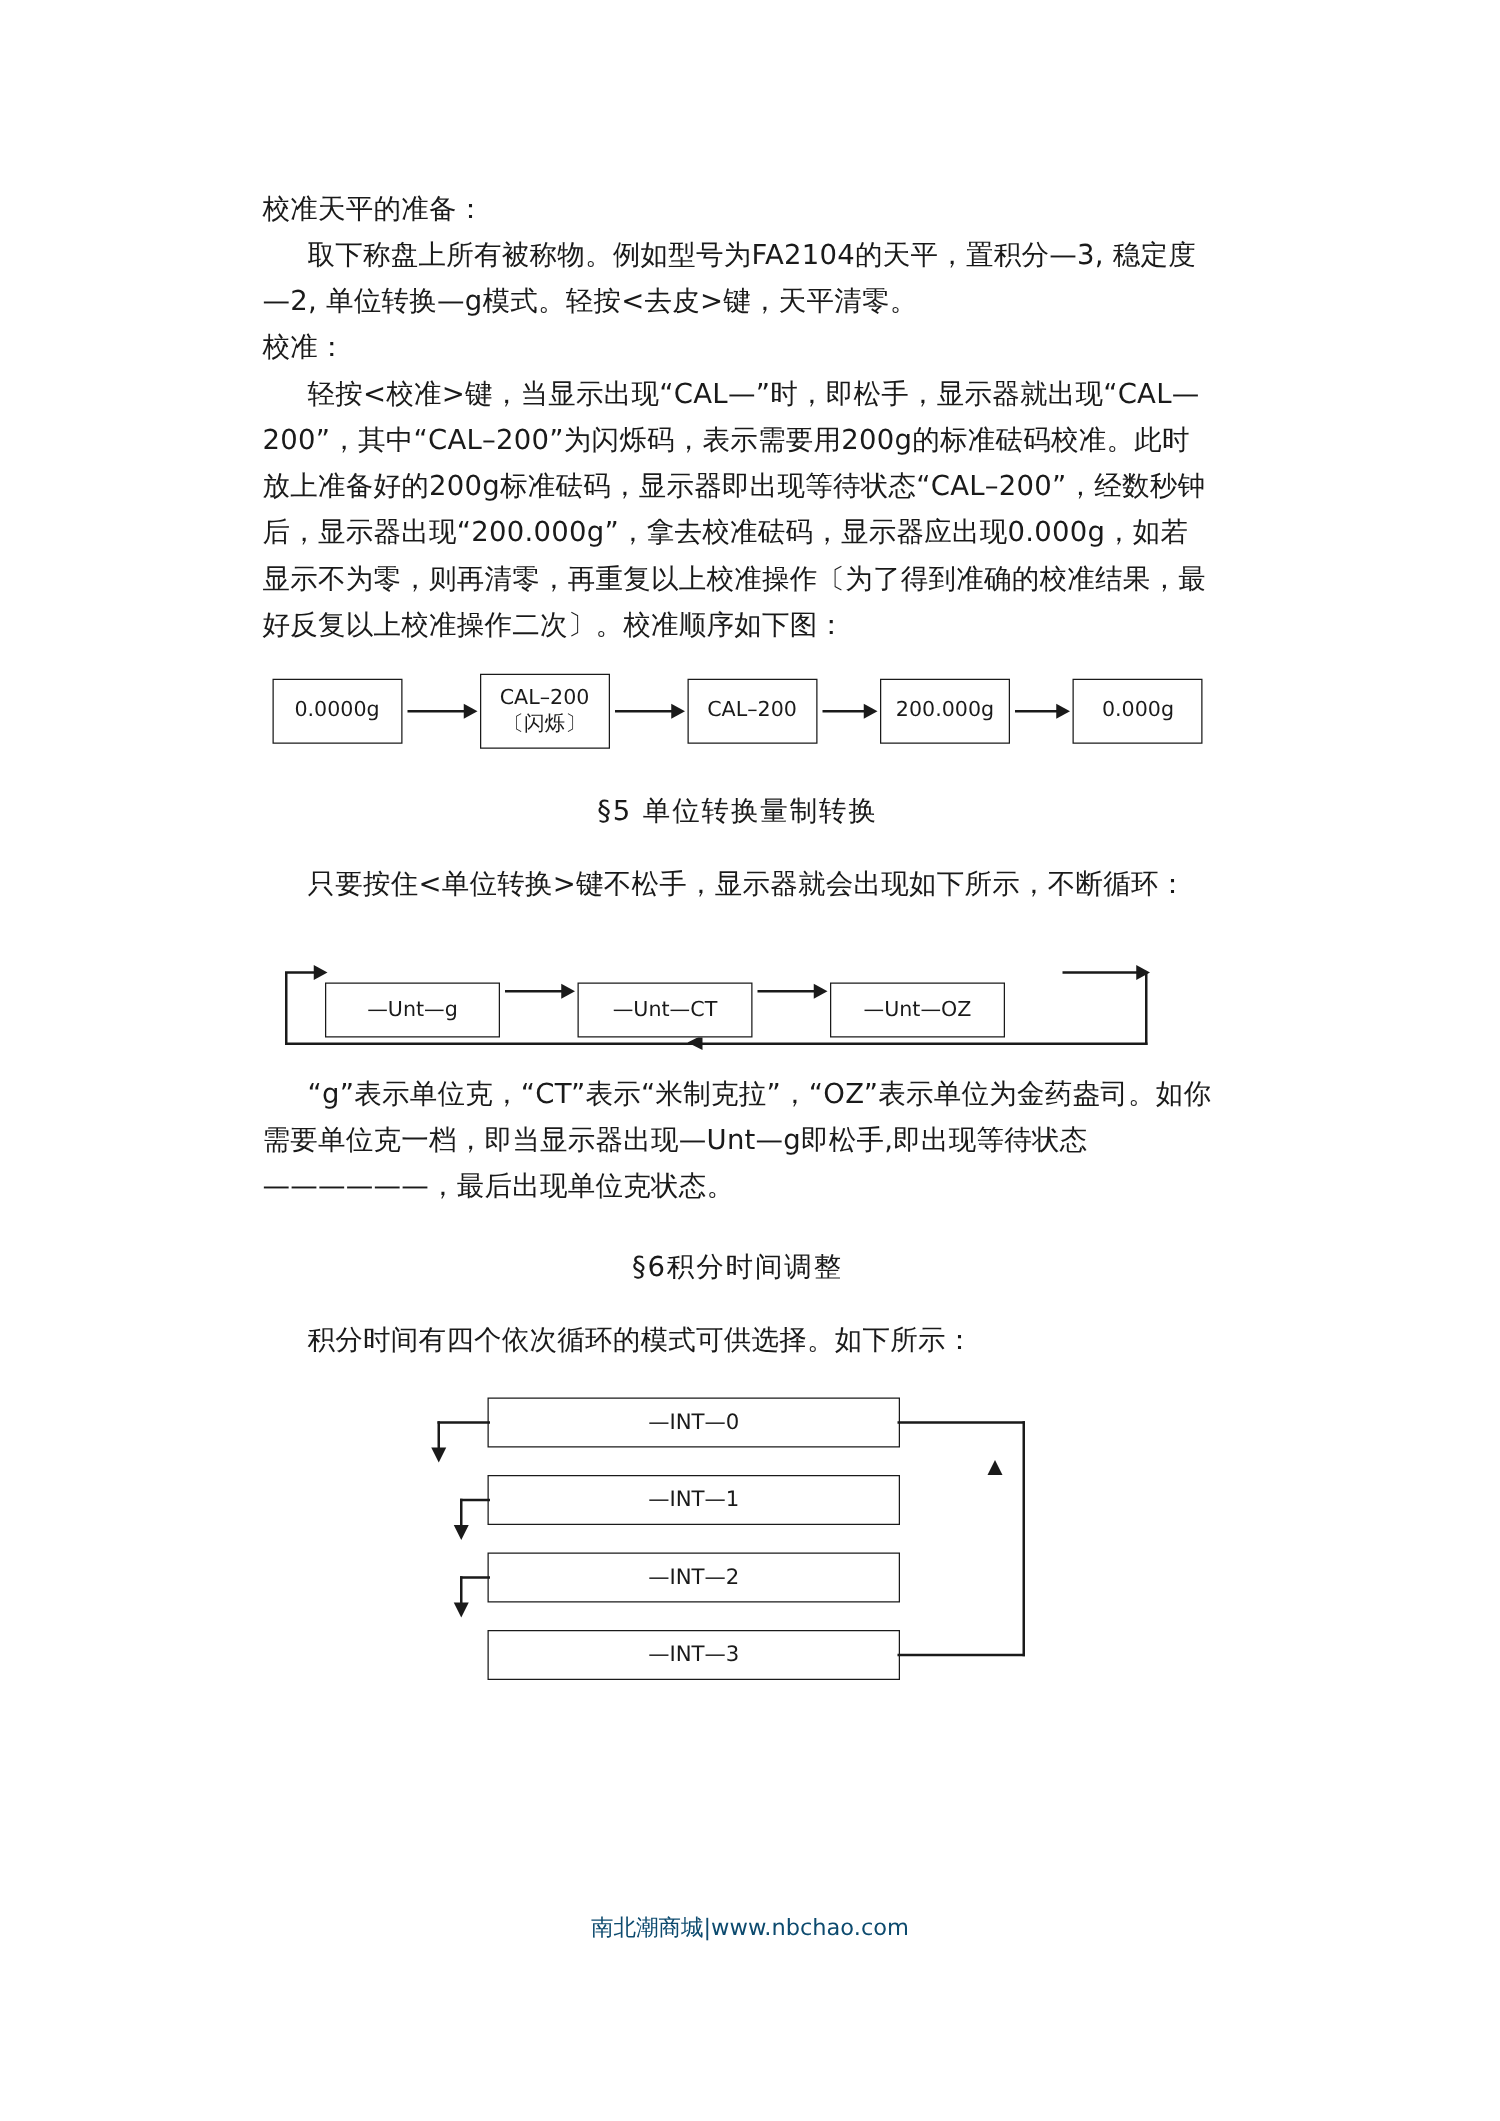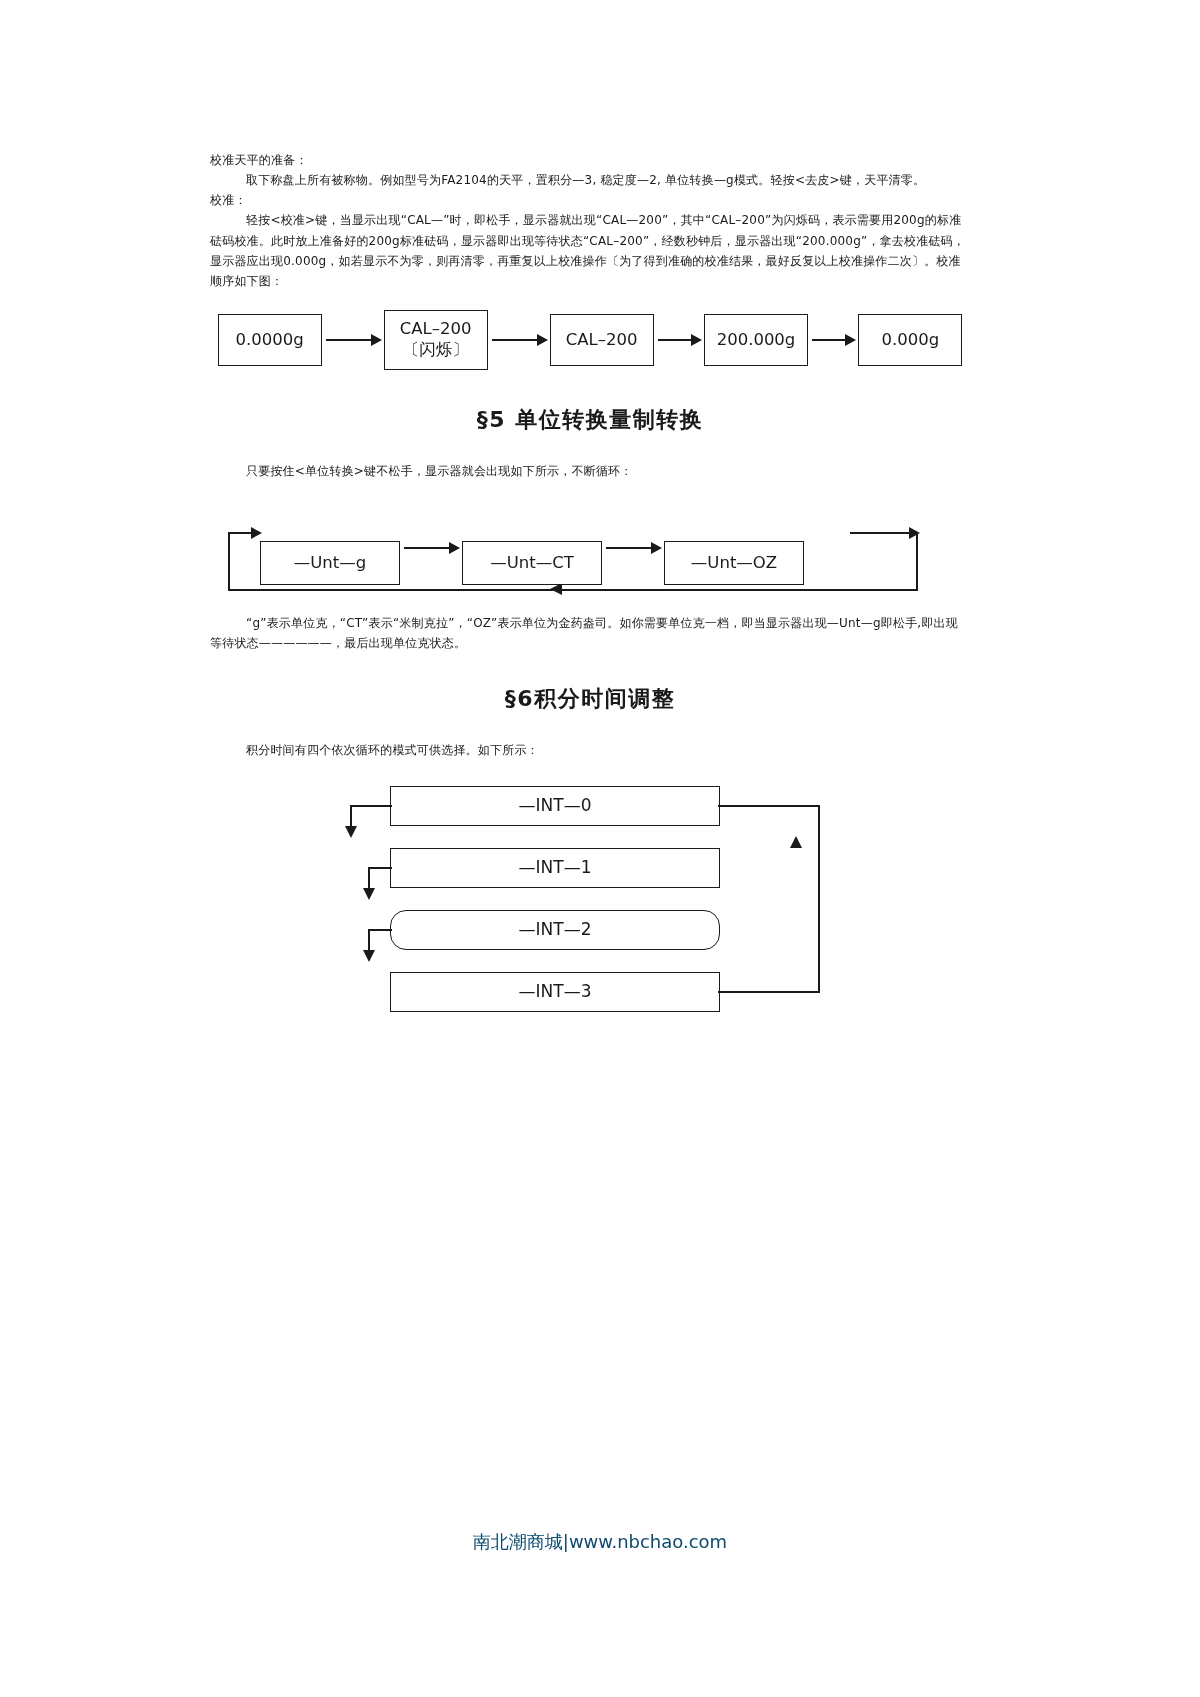--- a/index.html
+++ b/index.html
@@ -19,21 +19,21 @@
     overflow: hidden;
   }
   .content {
     position: absolute;
     left: 210px;
     top: 150px;
     width: 760px;
   }
   p {
     margin: 0;
-    font-size: 12px;
+    font-size: 22px;
     line-height: 1.72;
     letter-spacing: 0.2px;
   }
   .indent {
     text-indent: 36px;
   }
   .tight { line-height: 1.68; }
 
   
   .flow-cal {
@@ -76,21 +76,21 @@
     width: 0; height: 0;
     border-left: 11px solid #1a1a1a;
     border-top: 6px solid transparent;
     border-bottom: 6px solid transparent;
   }
   .arrow.short { width: 50px; }
 
   
   h2.sec {
     font-size: 22px;
-    font-weight: bold;
+    font-weight: normal;
     text-align: center;
     margin: 30px 0 26px 0;
     letter-spacing: 1.5px;
   }
 
   
   .unit-wrap {
     position: relative;
     height: 110px;
     margin-top: 22px;
@@ -201,21 +201,21 @@
     left: 80px;
     width: 330px;
     height: 40px;
     display: flex;
     align-items: center;
     justify-content: center;
     font-size: 17px;
   }
   .int0 { top: 0px; }
   .int1 { top: 62px; }
-  .int2 { top: 124px; border-radius: 16px; }
+  .int2 { top: 124px; }
   .int3 { top: 186px; }
 
   .seg { position: absolute; background: #1a1a1a; }
   .v { width: 2px; }
   .h { height: 2px; }
 
   .arrow-dn {
     position: absolute;
     width: 0; height: 0;
     border-top: 12px solid #1a1a1a;

